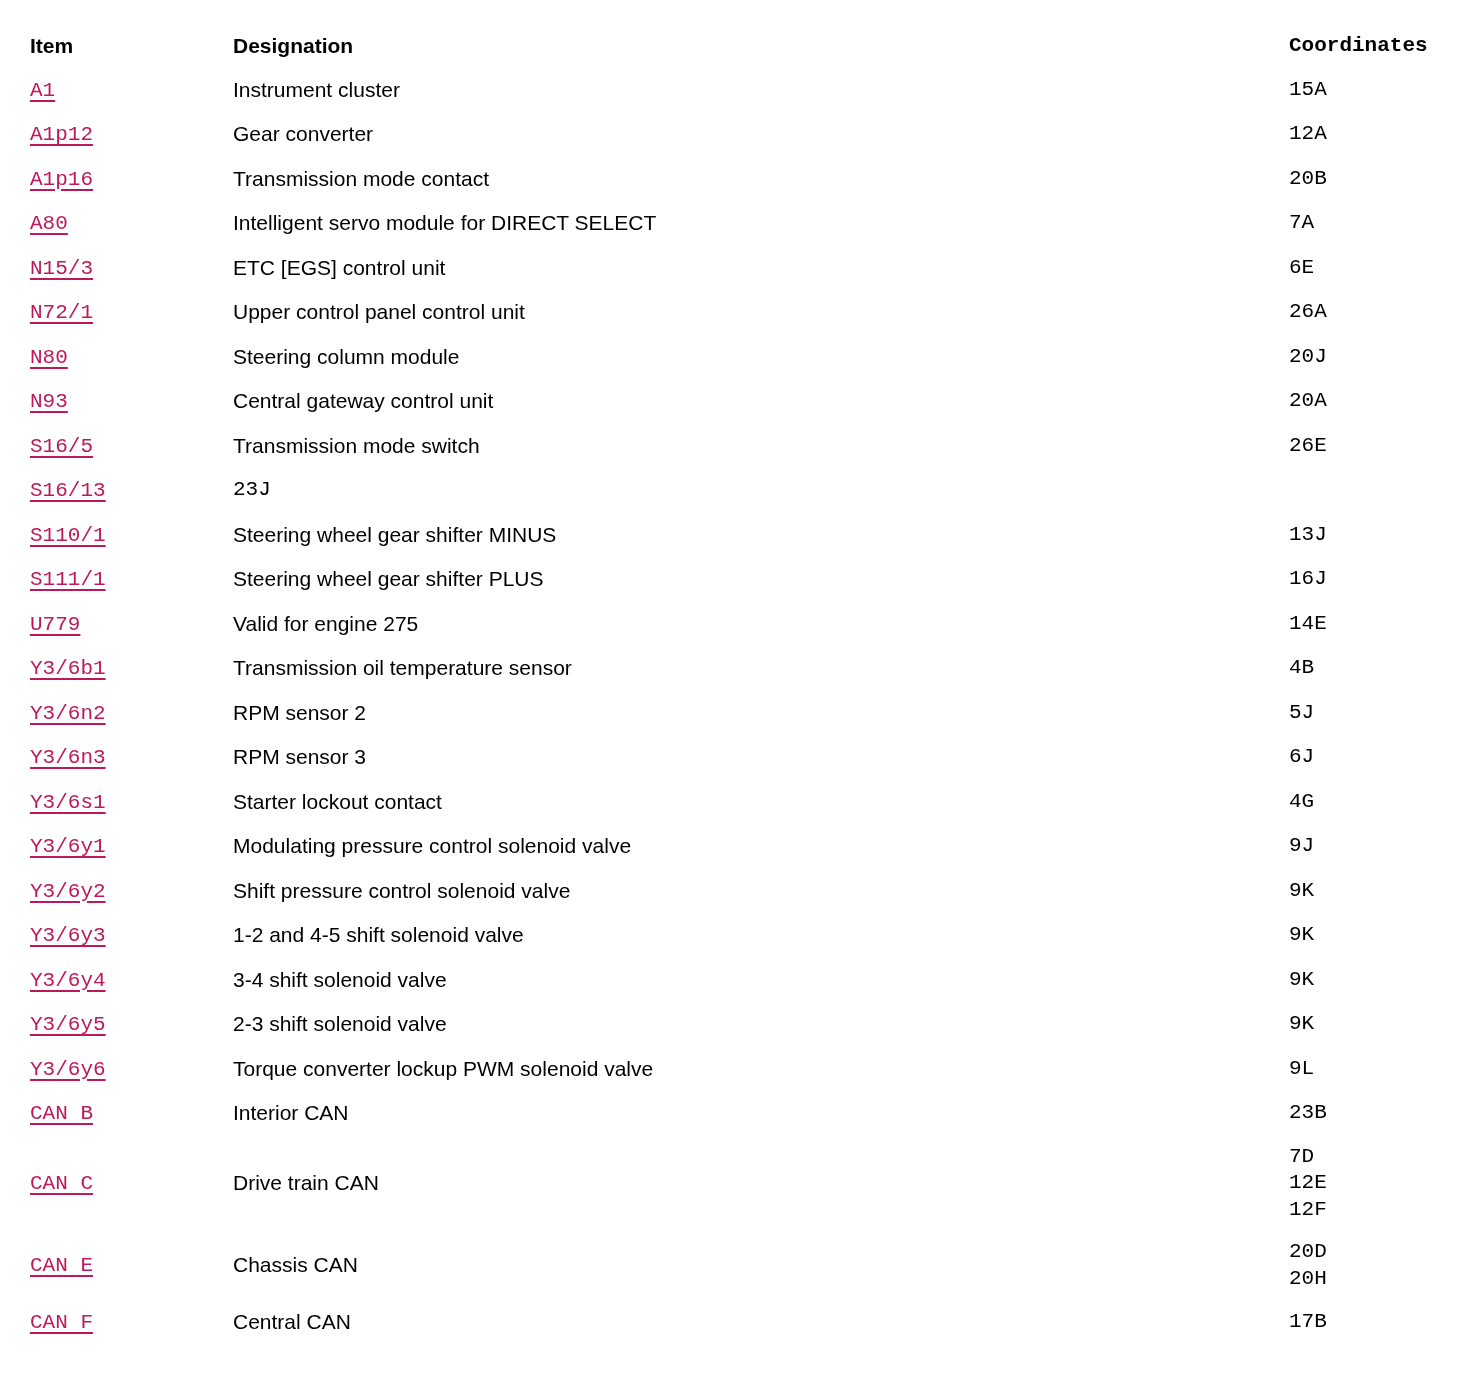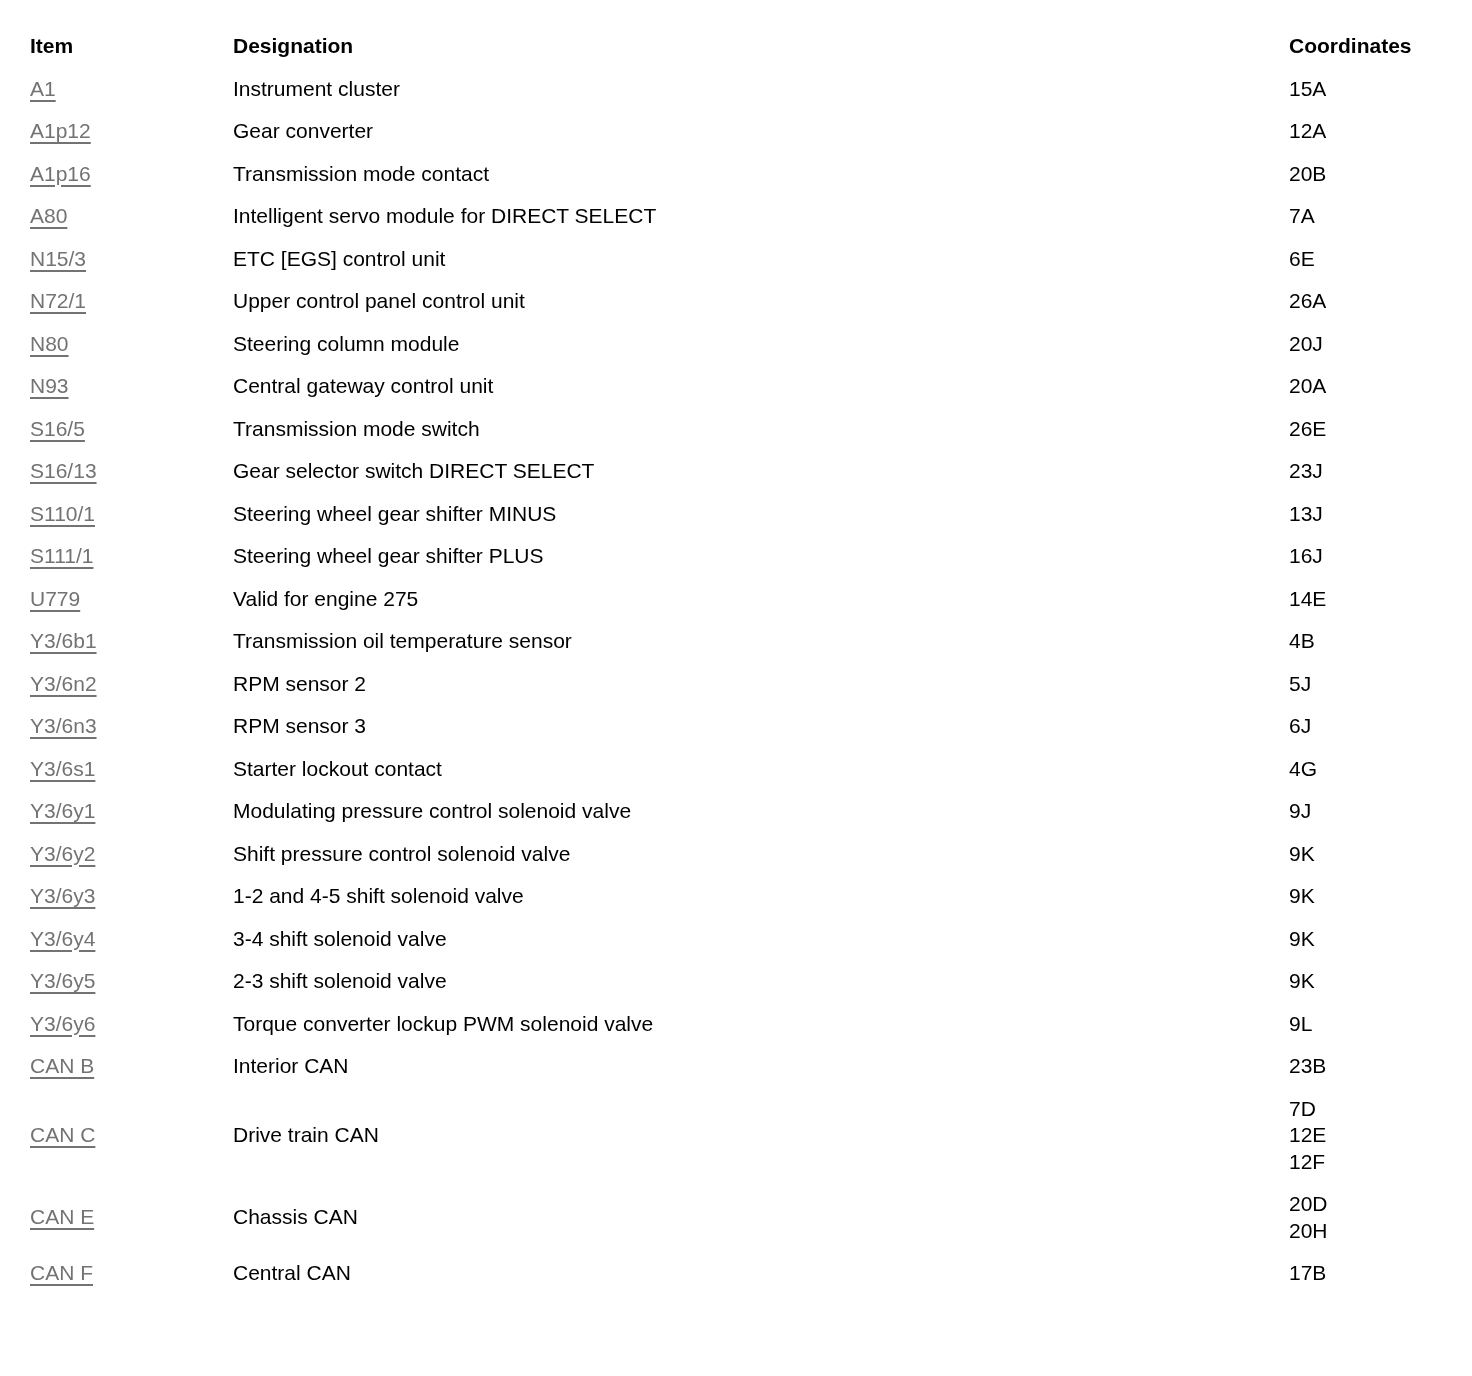--- a/index.html
+++ b/index.html
@@ -21,30 +21,31 @@
   }
   .row {
     display: flex;
     align-items: center;
     line-height: 26.5px;
     padding-bottom: 16px;
   }
   .col { flex: none; }
   .col-item { width: 203px; }
   .col-designation { width: 1056px; padding-right: 10px; box-sizing: border-box; }
-  .col-coordinates { width: 170px; }
+  .col-coordinates { width: 170px; font-family: Liberation Mono, monospace; }
   .header-row .col {
     font-weight: bold;
   }
   .item-link {
-    color: #737373;
+    color: #be185d;
     text-decoration: underline;
     text-decoration-thickness: 2px;
     text-underline-offset: 4px;
     cursor: pointer;
+    font-family: Liberation Mono, monospace;
   }
 </style>
 </head>
 <body>
 
 <div class="page">
 
   <div class="row header-row">
     <div class="col col-item">Item</div>
     <div class="col col-designation">Designation</div>
@@ -140,21 +141,20 @@
     <div class="col col-designation">Transmission mode switch</div>
     <div class="col col-coordinates">
           <div>26E</div>
         </div>
   </div>
 
   <div class="row">
     <div class="col col-item">
       <a class="item-link">S16/13</a>
     </div>
-    <div class="col col-designation">Gear selector switch DIRECT SELECT</div>
     <div class="col col-coordinates">
           <div>23J</div>
         </div>
   </div>
 
   <div class="row">
     <div class="col col-item">
       <a class="item-link">S110/1</a>
     </div>
     <div class="col col-designation">Steering wheel gear shifter MINUS</div>

